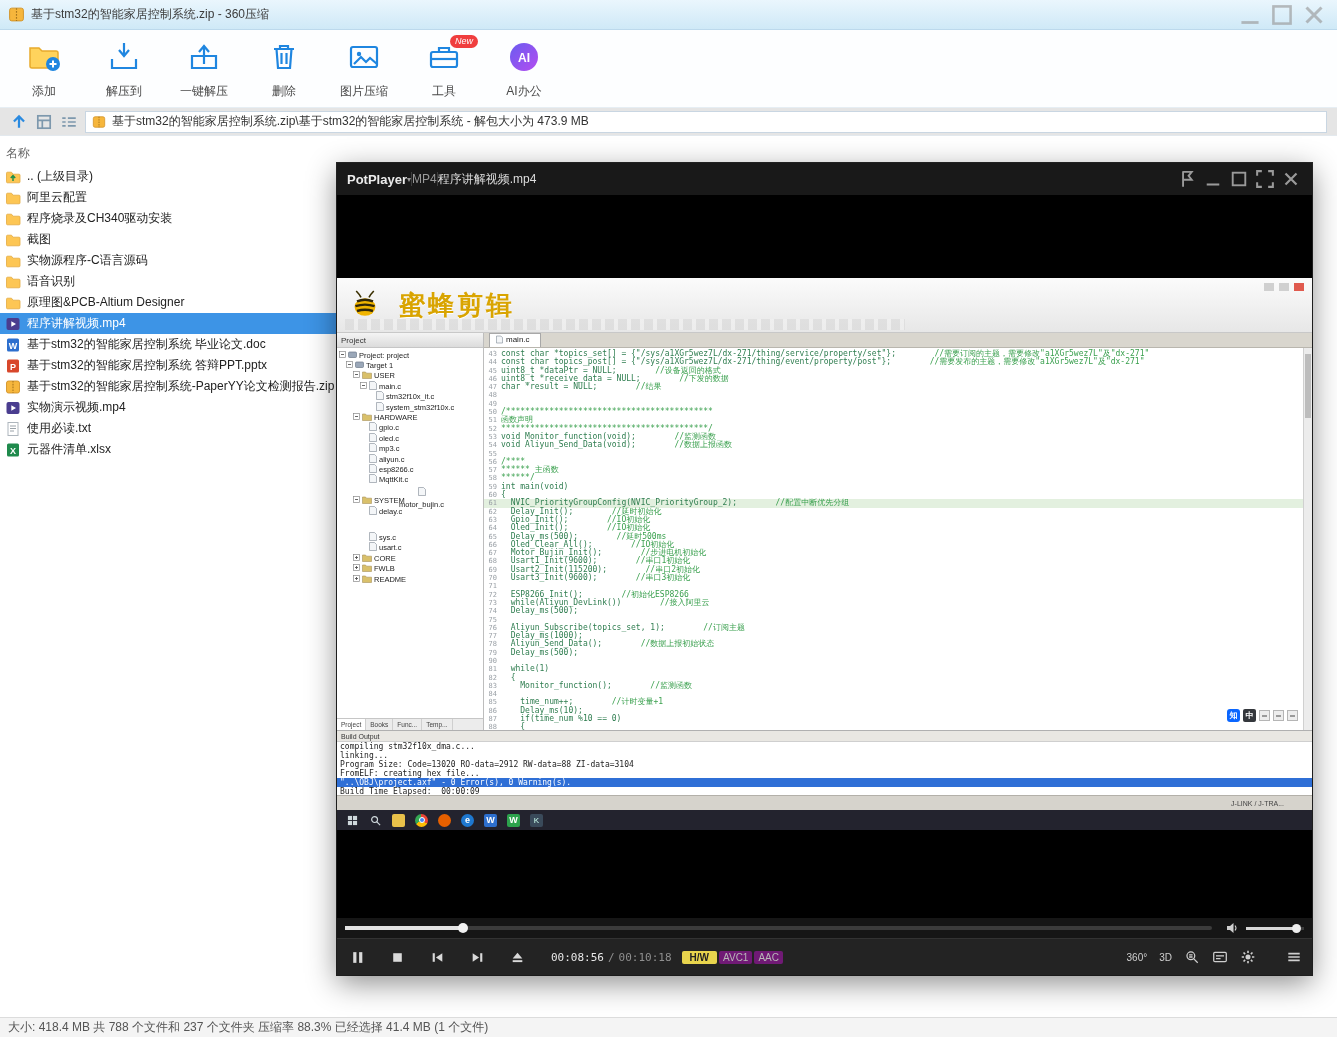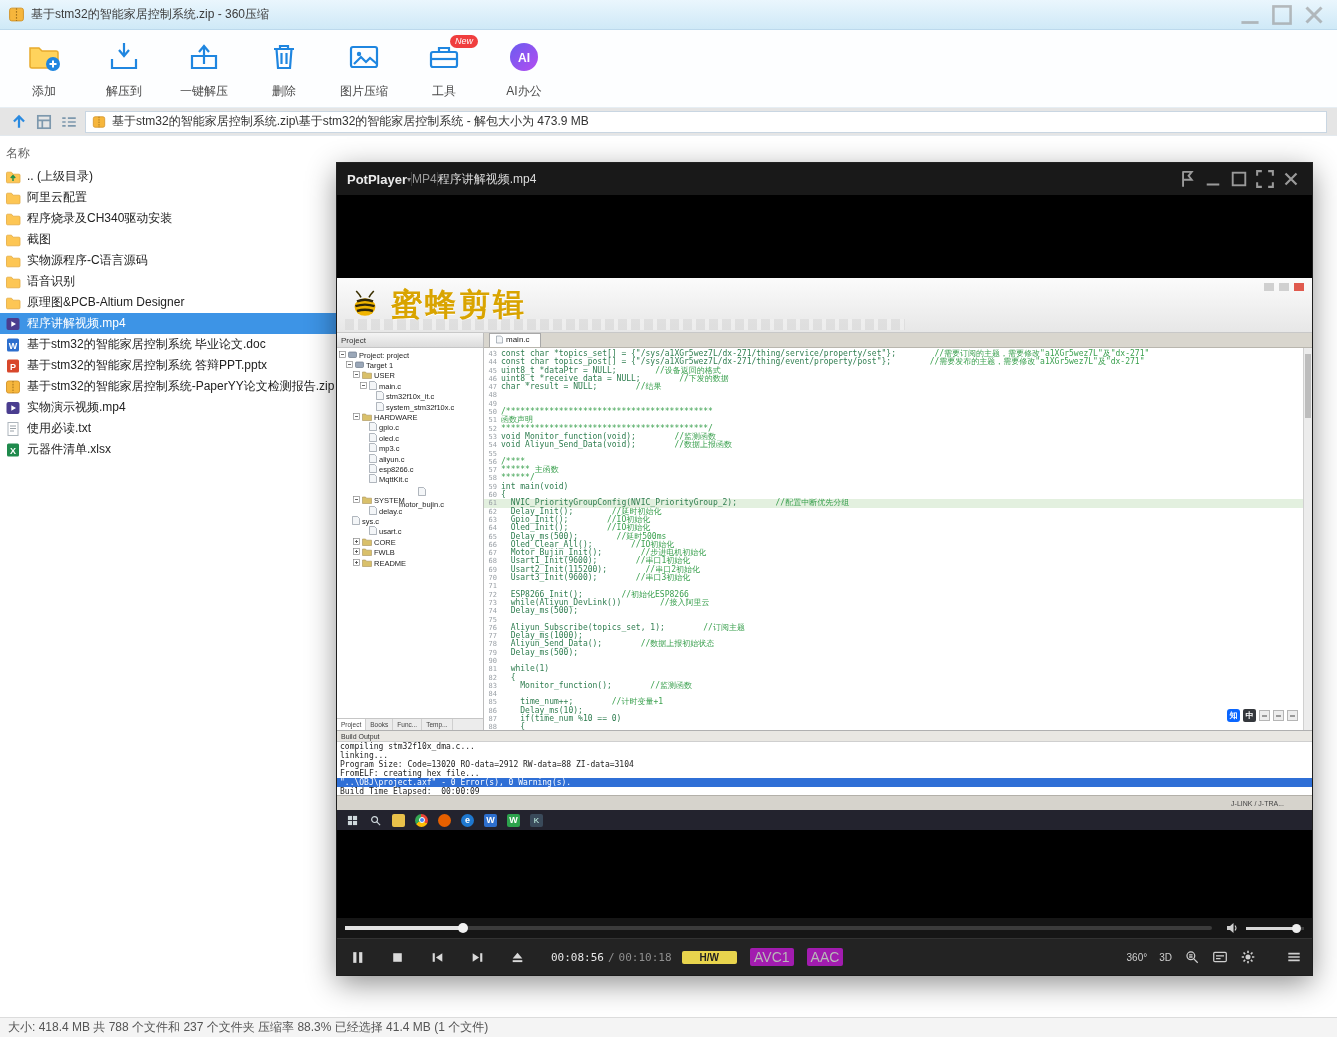--- a/index.html
+++ b/index.html
@@ -37,21 +37,21 @@
 .pp-sep{width:1px;height:14px;background:#3d3d3d}
 .pp-format{color:#9a9a9a;font-size:12px}
 .pp-file{color:#dddddd;font-size:12px}
 .pp-title-btns{margin-left:auto;display:flex;gap:4px}
 .pp-tbtn{width:22px;height:22px;display:flex;align-items:center;justify-content:center}
 .pp-video{position:absolute;top:32px;left:0;right:0;bottom:57px;background:#000;overflow:hidden}
 .vframe{position:absolute;top:83px;left:0;width:975px;height:552px;background:#d9d9d9}
 
 
 .wm-band{height:55px;background:linear-gradient(#fbfbfb,#e7e7e7);position:relative;display:flex;align-items:center;padding-left:10px;border-bottom:1px solid #c8c8c8}
-.wm-text{font-size:31px;font-weight:bold;color:#d9a400;letter-spacing:3px;margin-left:8px;text-shadow:0 1px 0 #fff}
+.wm-text{font-size:26px;font-weight:bold;color:#d9a400;letter-spacing:3px;margin-left:16px;text-shadow:0 1px 0 #fff}
 .wm-toolbar{position:absolute;left:8px;bottom:2px;height:11px;width:560px;opacity:.5;background:repeating-linear-gradient(90deg,#d4d4d4 0 9px,#f2f2f2 9px 13px)}
 .wm-controls{position:absolute;right:8px;top:5px;display:flex;gap:5px}
 .wm-box{width:10px;height:8px;background:#d0d0d0}
 .wm-box.close{background:#e05a4e}
 .keil-mid{display:flex;height:397px;background:#22c55e}
 .proj-panel{width:147px;border-right:1px solid #bdbdbd;display:flex;flex-direction:column;background:#fff}
 .proj-head{height:15px;background:linear-gradient(#f4f4f4,#dcdcdc);font-size:8px;color:#333;display:flex;align-items:center;padding:0 4px;border-bottom:1px solid #c6c6c6}
 .tree{flex:1;overflow:hidden;padding-top:2px}
 .titem{height:10.4px;display:flex;align-items:center;gap:2px;font-size:7.5px;color:#222;white-space:nowrap}
 .titem svg{flex:none}
@@ -96,22 +96,22 @@
 .seek-dot{position:absolute;left:113px;top:-3px;width:10px;height:10px;border-radius:50%;background:#f2f2f2}
 .vol-wrap{display:flex;align-items:center;gap:6px;flex:none}
 .vol-track{position:relative;width:58px;height:3px;background:#3c3c3c}
 .vol-fill{width:50px;height:100%;background:#d8d8d8}
 .vol-dot{position:absolute;left:46px;top:-3px;width:9px;height:9px;border-radius:50%;background:#eee}
 .pp-controls{position:absolute;left:0;right:0;bottom:0;height:37px;background:#232323;border-top:1px solid #333;display:flex;align-items:center}
 .pcbtn{width:40px;height:37px;display:flex;align-items:center;justify-content:center}
 .pcbtn svg{width:15px;height:15px}
 .pp-time{margin-left:14px;font-size:11px;color:#e8e8e8;display:flex;align-items:center;gap:4px;font-family:"DejaVu Sans Mono",monospace}
 .pp-tsep,.pp-total{color:#8f8f8f}
-.badge-hw{background:#e8d44d;color:#222;font-size:10px;font-weight:bold;padding:1px 18px;border-radius:2px;margin-left:10px}
-.badge-codec{background:#a21caf;color:#b8b8b8;font-size:14px;padding:1px 4px;border-radius:2px;margin-left:13px}
+.badge-hw{background:#e8d44d;color:#222;font-size:10px;font-weight:bold;padding:1px 8px;border-radius:2px;margin-left:10px}
+.badge-codec{background:#701a75;color:#b8b8b8;font-size:10px;padding:1px 4px;border-radius:2px;margin-left:2px}
 .pp-right{margin-left:auto;display:flex;align-items:center;gap:12px;padding-right:10px}
 .pp-rlabel{color:#cfcfcf;font-size:10px}
 .pp-ricon{width:16px;height:16px;display:flex;align-items:center;justify-content:center}
 .pp-menu{margin-left:18px}
 </style>
 </head>
 <body>
 
 <div class="app">
 
@@ -551,21 +551,21 @@
                     </svg></span>
                   <span>SYSTEM</span>
                 </div>
                 <div class="titem" style="padding-left: 23px;">
                   <span style="width: 7px;"></span>
                   <span><svg width="8" height="9" viewBox="0 0 8 9">
                       <path d="M0.5 0.5 h5 l2 2 v6 h-7 Z" fill="#f4f6f8" stroke="#7d8894" stroke-width="0.6"></path>
                     </svg></span>
                   <span>delay.c</span>
                 </div>
-                <div class="titem" style="padding-left: 6px;">
+                <div class="titem" style="padding-left: 23px; margin-top: 16px;">
                   <span style="width: 7px;"></span>
                   <span><svg width="8" height="9" viewBox="0 0 8 9">
                       <path d="M0.5 0.5 h5 l2 2 v6 h-7 Z" fill="#f4f6f8" stroke="#7d8894" stroke-width="0.6"></path>
                     </svg></span>
                   <span>sys.c</span>
                 </div>
                 <div class="titem" style="padding-left: 23px;">
                   <span style="width: 7px;"></span>
                   <span><svg width="8" height="9" viewBox="0 0 8 9">
                       <path d="M0.5 0.5 h5 l2 2 v6 h-7 Z" fill="#f4f6f8" stroke="#7d8894" stroke-width="0.6"></path>

